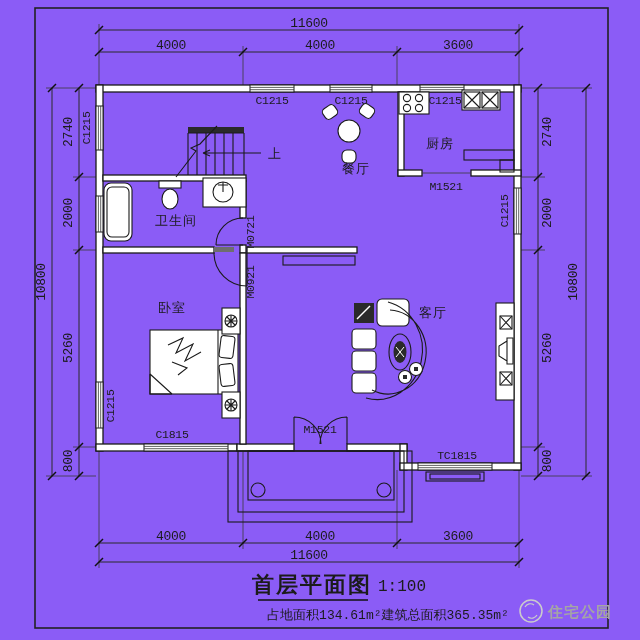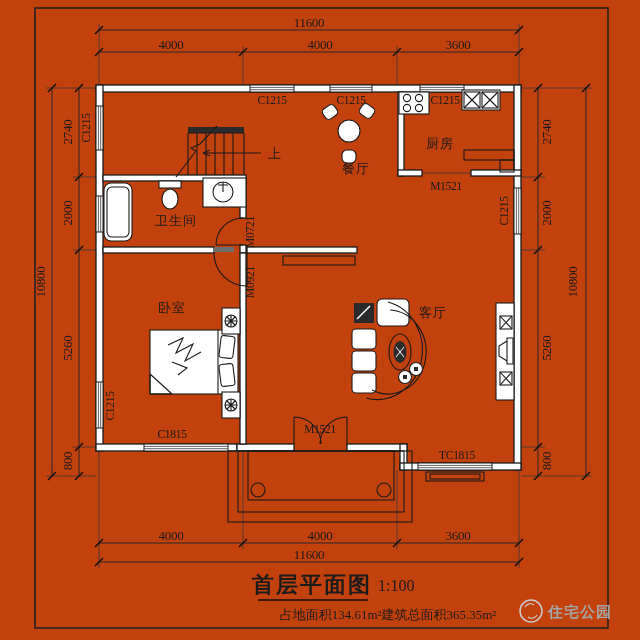--- a/index.html
+++ b/index.html
@@ -1,17 +1,17 @@
 <!DOCTYPE html>
 <html><head>
 <meta charset="utf-8">
 <style>
   html,body{margin:0;padding:0;background:#ffffff;}
-  #stage{position:relative;width:640px;height:640px;background:#c2410c;overflow:hidden;
-         font-family:Liberation Serif, serif;}
+  #stage{position:relative;width:640px;height:640px;background:#8b5cf6;overflow:hidden;
+         font-family:Liberation Mono, monospace;}
   svg{position:absolute;left:0;top:0;}
   text{fill:#1b1b1b;}
   .dim{font-size:13px;letter-spacing:-0.3px;}
   .code{font-size:11.5px;letter-spacing:-0.3px;}
   .room{font-size:13px;letter-spacing:1px;}
   .title-cn{font-size:22px;letter-spacing:2px;font-weight:bold;}
   .title-scale{font-size:16px;}
   .area{font-size:13px;}
   .wm{font-size:15px;font-weight:bold;fill:#a5a5a5;letter-spacing:1px;}
   .wall{fill:#ffffff;stroke:#1b1b1b;stroke-width:1.3;}

